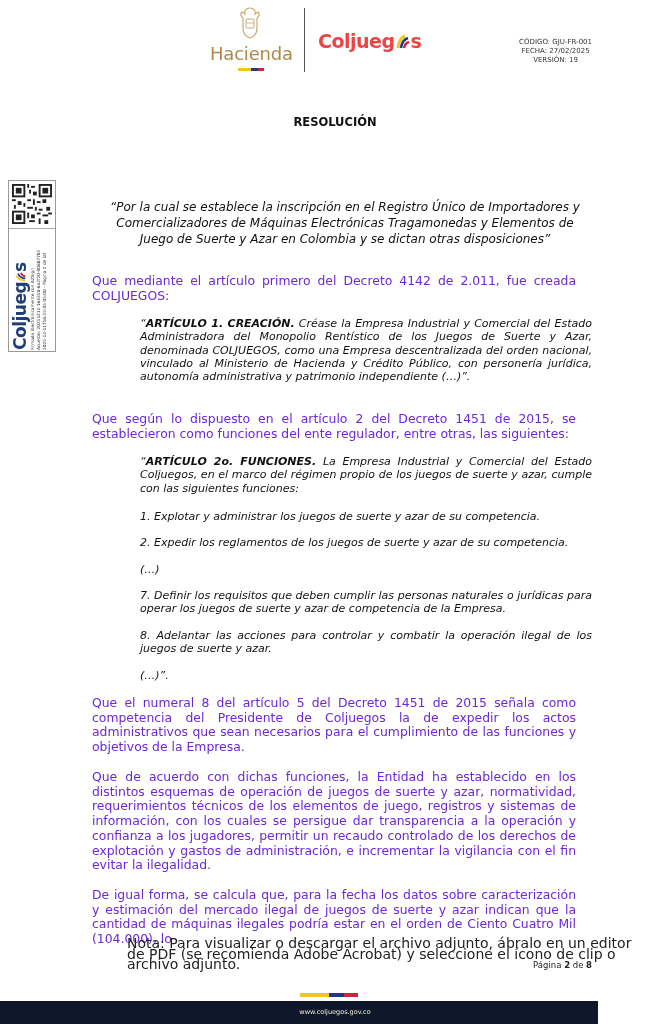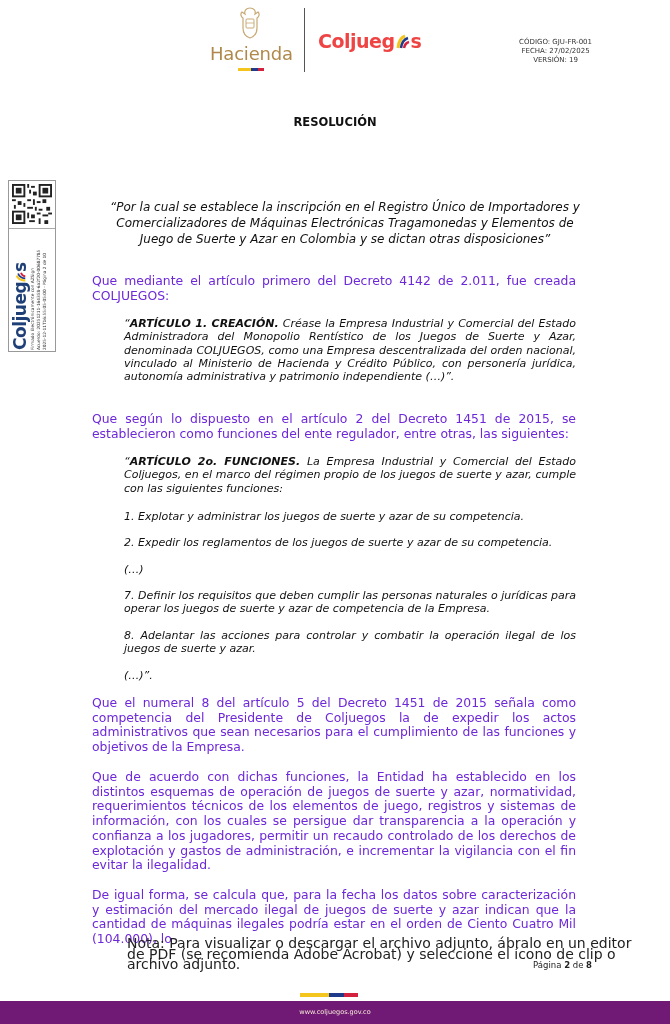--- a/index.html
+++ b/index.html
@@ -24,29 +24,29 @@
     .stamp-split { position: absolute; left: 0; top: 47px; width: 46px; height: 1px; background: #aaa; }
     .stamp-vertical { position: absolute; left: 0; top: 48px; width: 46px; height: 122px; }
     .stamp-rot { position: absolute; left: 50%; top: 50%; width: 120px; height: 44px; transform: translate(-50%, -50%) rotate(-90deg); }
     .stamp-brand { font-weight: bold; font-size: 17px; color: #1f3f77; line-height: 20px; white-space: nowrap; letter-spacing: -0.5px; }
     .stamp-brand .o-mark { display: inline-block; width: 10px; height: 12px; vertical-align: -1px; }
     .stamp-line { font-size: 4.3px; line-height: 6px; color: #333; white-space: nowrap; }
 
     .title { position: absolute; left: 100px; top: 199px; width: 490px; text-align: center; font-style: italic; font-size: 12px; line-height: 16px; color: #111; }
 
     .body-para { position: absolute; left: 92px; width: 484px; font-size: 12.4px; line-height: 14.7px; text-align: justify; color: #6d28d9; }
-    .quote { position: absolute; left: 124px; width: 452px; font-style: italic; font-size: 11px; line-height: 13.3px; text-align: justify; color: #111; }
+    .quote { position: absolute; left: 140px; width: 452px; font-style: italic; font-size: 11px; line-height: 13.3px; text-align: justify; color: #111; }
     .quote b { font-weight: bold; }
 
     .note { position: absolute; left: 88px; top: 938px; width: 510px; font-size: 14px; line-height: 10.5px; color: #222; margin-left: 39px; }
     .page-num { position: absolute; right: 78px; top: 960px; font-size: 8.5px; color: #222; }
     .page-num b { font-weight: bold; }
 
     .flag-big { position: absolute; left: 300px; top: 993px; width: 58px; height: 4px; display: flex; }
-    .footer-band { position: absolute; left: 0; top: 1001px; width: 670px; height: 23px; background: #701a75; }
+    .footer-band { position: absolute; left: 0; top: 1001px; width: 598px; height: 23px; background: #0f172a; }
     .footer-url { position: absolute; left: 0; top: 7px; width: 670px; text-align: center; font-size: 6.5px; color: #f5ead5; }
   </style>
 </head>
 <body>
 
 <div class="header">
   <div class="hacienda">
     <svg class="crest" viewBox="0 0 26 34">
       <path d="M13 2 C9 2 7 5 8 8 L5 6 C3 8 4 11 6 12 L6 22 C6 28 10 31 13 32 C16 31 20 28 20 22 L20 12 C22 11 23 8 21 6 L18 8 C19 5 17 2 13 2 Z" fill="none" stroke="#c9a974" stroke-width="1.2"></path>
       <rect x="9" y="13" width="8" height="9" rx="1" fill="none" stroke="#c9a974" stroke-width="1"></rect>

